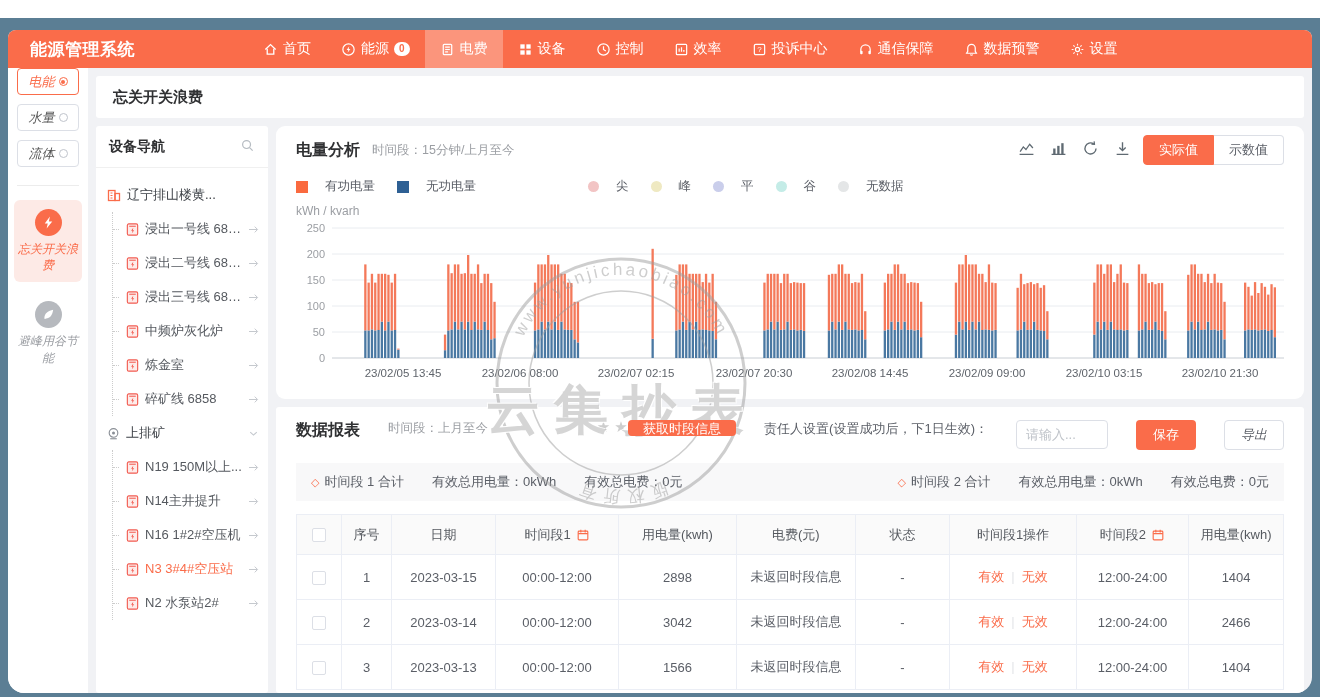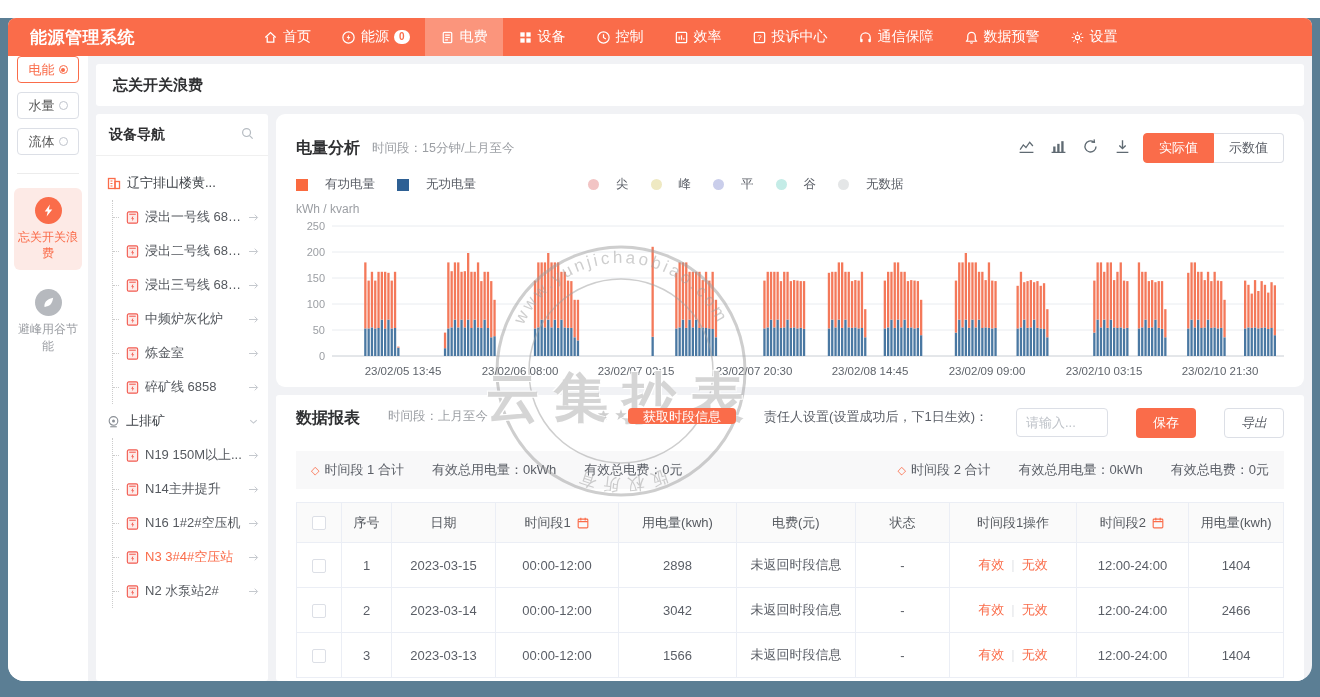--- a/index.html
+++ b/index.html
@@ -1,33 +1,33 @@
 <!DOCTYPE html>
 <html><head>
 <meta charset="utf-8">
 <style>
   * { box-sizing: border-box; margin: 0; padding: 0; }
   html,body { width: 1320px; height: 697px; overflow: hidden; }
   body { background: #5b7e94; font-family: "Liberation Sans", "DejaVu Sans", sans-serif; }
   .top-strip { height: 18px; background: #ffffff; }
-  .app-card { margin: 0 8px; height: 663px; background: #f1f2f5; border-radius: 8px 8px 16px 16px; overflow: hidden; display: flex; flex-direction: column; }
+  .app-card { margin: 12px 8px; height: 663px; background: #f1f2f5; border-radius: 8px 8px 16px 16px; overflow: hidden; display: flex; flex-direction: column; }
 
   
   .navbar { height: 38px; background: #fa6c4a; display: flex; align-items: center; padding: 0 10px; flex-shrink: 0; }
   .brand { color: #fff; font-size: 17px; font-weight: bold; width: 230px; padding-left: 12px; letter-spacing: .5px; white-space: nowrap; }
   .nav-items { display: flex; height: 100%; align-items: stretch; }
   .nav-item { display: flex; align-items: center; gap: 5px; padding: 0 15px; color: #fff; font-size: 14px; white-space: nowrap; cursor: default; }
   .nav-item.active { background: rgba(255,255,255,.28); }
   .nav-item svg { width: 15px; height: 15px; }
   .nav-badge { background: #fff; color: #fa6c4a; font-size: 10px; border-radius: 8px; padding: 0 5px; line-height: 14px; font-weight: bold; }
 
   .app-body { flex: 1; display: flex; min-height: 0; }
 
   
-  .side { width: 80px; background: #fff; display: flex; flex-direction: column; align-items: center; gap: 8px; flex-shrink: 0; }
+  .side { width: 80px; background: #fff; display: flex; flex-direction: column; align-items: center; gap: 8px; flex-shrink: 0; font-style: italic; }
   .side-toggle { width: 62px; height: 27px; border: 1px solid #dcdfe6; border-radius: 4px; display: flex; align-items: center; justify-content: center; gap: 4px; font-size: 13px; color: #555; background: #fff; cursor: pointer; }
   .side-toggle .radio { width: 9px; height: 9px; border: 1px solid #c0c4cc; border-radius: 50%; position: relative; }
   .side-toggle.selected { border-color: #fa6c4a; color: #fa6c4a; }
   .side-toggle.selected .radio { border-color: #fa6c4a; }
   .side-toggle.selected .radio::after { content:""; position:absolute; left:1.5px; top:1.5px; width:4px; height:4px; border-radius:50%; background:#fa6c4a; }
   .side-divider { width: 62px; border-top: 1px solid #ececec; margin: 10px 0 6px; }
   .side-module { width: 68px; border-radius: 6px; padding: 9px 2px; display: flex; flex-direction: column; align-items: center; gap: 5px; font-size: 12px; color: #9a9da2; text-align: center; line-height: 1.35; cursor: pointer; }
   .side-module.active { background: #fdeae6; color: #fa6c4a; }
   .module-icon { width: 27px; height: 27px; border-radius: 50%; display: flex; align-items: center; justify-content: center; color: #fff; }
   .module-icon svg { width: 15px; height: 15px; }
@@ -51,21 +51,21 @@
   .tree-label { flex: 1; white-space: nowrap; overflow: hidden; text-overflow: ellipsis; color: #55595f; }
   .tree-root .tree-label, .tree-group .tree-label { color: #3c4046; }
   .tree-row.selected .tree-label { color: #fa6c4a; }
   .tree-arrow { color: #c3c7cd; flex-shrink: 0; }
   .tree-arrow svg { width: 13px; height: 13px; display: block; }
   .tree-children { margin-left: 6px; border-left: 1px dotted #ccc; }
   .tree-children .tree-row::before { content: ""; width: 6px; border-top: 1px dotted #ccc; margin-right: 1px; flex-shrink: 0; }
 
   
   .right-col { flex: 1; display: flex; flex-direction: column; gap: 8px; position: relative; min-width: 0; }
-  .chart-panel { background: #fff; border-radius: 9px; height: 273px; padding: 19px 20px 8px; flex-shrink: 0; }
+  .chart-panel { background: #fff; border-radius: 9px; height: 273px; padding: 9px 20px 8px; flex-shrink: 0; }
   .chart-head { display: flex; align-items: center; }
   .chart-title { font-size: 16px; font-weight: bold; color: #303133; }
   .chart-sub { margin-left: 12px; font-size: 12.5px; color: #9b9ea3; }
   .chart-tools { margin-left: auto; display: flex; align-items: center; gap: 15px; color: #5f6a72; }
   .chart-tools svg { width: 17px; height: 17px; cursor: pointer; }
   .toggle-group { display: flex; margin-left: 12px; }
   .toggle-btn { height: 30px; padding: 0 15px; font-size: 13px; display: flex; align-items: center; border: 1px solid #dcdfe6; background: #fff; color: #5a5e66; cursor: pointer; }
   .toggle-btn:first-child { border-radius: 4px 0 0 4px; }
   .toggle-btn:last-child { border-radius: 0 4px 4px 0; border-left: none; }
   .toggle-btn.active { background: #fa6c4a; border-color: #fa6c4a; color: #fff; }

